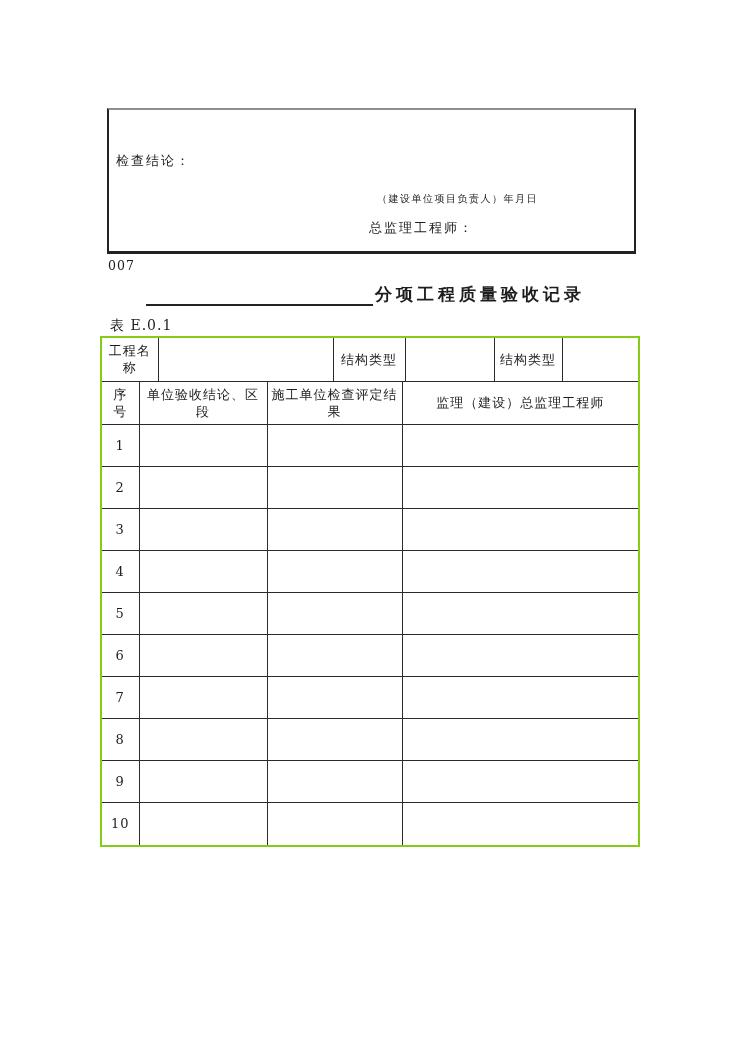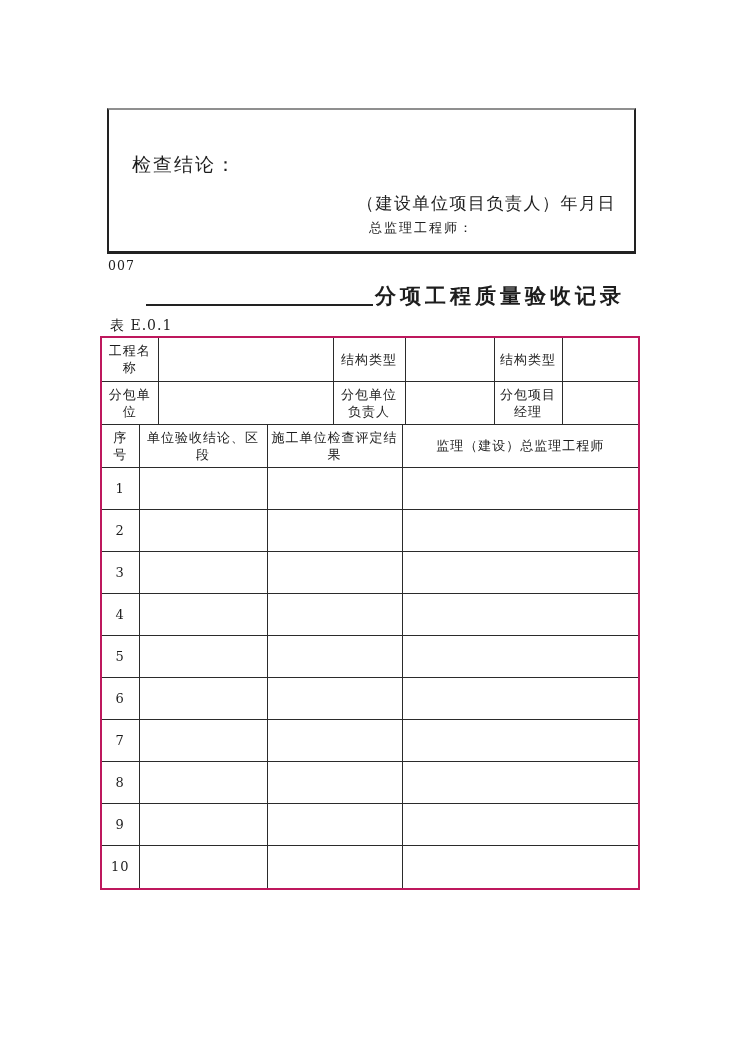--- a/index.html
+++ b/index.html
@@ -9,37 +9,37 @@
     background:#ffffff; color:#1d1d1d;
     font-family:"DejaVu Serif","Liberation Serif",serif;
   }
 
   
   .conclusion-box{
     position:absolute; left:107px; top:108px; width:529px; height:146px;
     border:2px solid #222; border-top-color:#8f8f8f; border-bottom-width:3px;
     background:#fff;
   }
-  .conclusion-label{ position:absolute; left:23px; top:42px; font-size:19px; letter-spacing:2px; }
+  .conclusion-label{ position:absolute; left:7px; top:42px; font-size:13px; letter-spacing:2px; }
   .sig-line1{ position:absolute; left:260px; top:63px; font-size:13px; letter-spacing:2px;margin-top:46px; }
-  .sig-line2{ position:absolute; left:248px; top:82px; font-size:17px; letter-spacing:1.5px;text-align:right; }
+  .sig-line2{ position:absolute; left:268px; top:82px; font-size:10px; letter-spacing:1.5px;text-align:right; }
 
   .page-number{ position:absolute; left:108px; top:258px; font-size:12.5px; letter-spacing:1px; }
 
   
   .title-row{ position:absolute; left:146px; top:282px; display:flex; align-items:flex-end; }
   .blank-underline{ width:227px; height:2px; background:#222; margin-bottom:4px; flex:0 0 auto; }
-  .doc-title{ font-size:21px; font-weight:700; letter-spacing:4px; line-height:28px; margin:0 0 0 2px; white-space:nowrap; }
+  .doc-title{ font-size:17px; font-weight:700; letter-spacing:4px; line-height:28px; margin:0 0 0 2px; white-space:nowrap;font-family:Liberation Mono, monospace; }
 
   .table-code{ position:absolute; left:110px; top:317px; font-size:14px; letter-spacing:1px; }
 
   
   .record-table{
     position:absolute; left:100px; top:336px; width:540px;
-    border:2px solid #be185d; background:#fff;
+    border:2px solid #84cc16; background:#fff;
   }
   table{ border-collapse:collapse; table-layout:fixed; width:536px; }
   td,th{
     border:1px solid #2b2b2b; padding:2px;
     font-size:13px; font-weight:normal; letter-spacing:1px;
     text-align:center; vertical-align:middle;
     white-space:pre-line; line-height:17px;
     overflow:hidden;
   }
   .info-table td{ height:43px; }
@@ -84,31 +84,20 @@
           <col style="width:76px">
       </colgroup>
       <tbody id="info-tbody">
           <tr>
             <td>工程名
 称</td>
             <td></td>
             <td>结构类型</td>
             <td></td>
             <td>结构类型</td>
-            <td></td>
-          </tr>
-          <tr>
-            <td>分包单
-位</td>
-            <td></td>
-            <td>分包单位
-负责人</td>
-            <td></td>
-            <td>分包项目
-经理</td>
             <td></td>
           </tr>
         </tbody>
     </table>
     <table class="batch-table">
       <colgroup>
         <col style="width:37px">
           <col style="width:128px">
           <col style="width:135px">
           <col style="width:236px">

